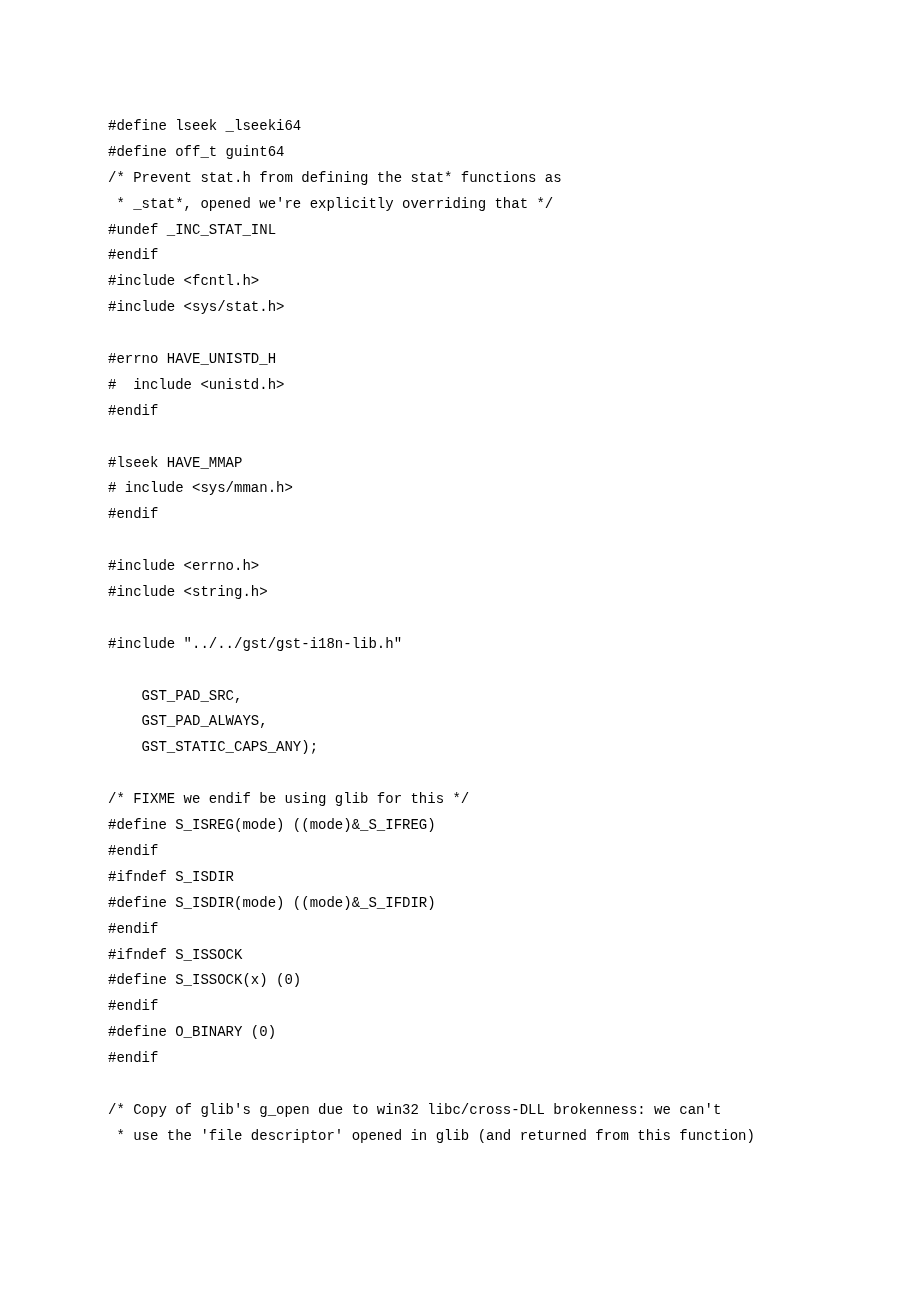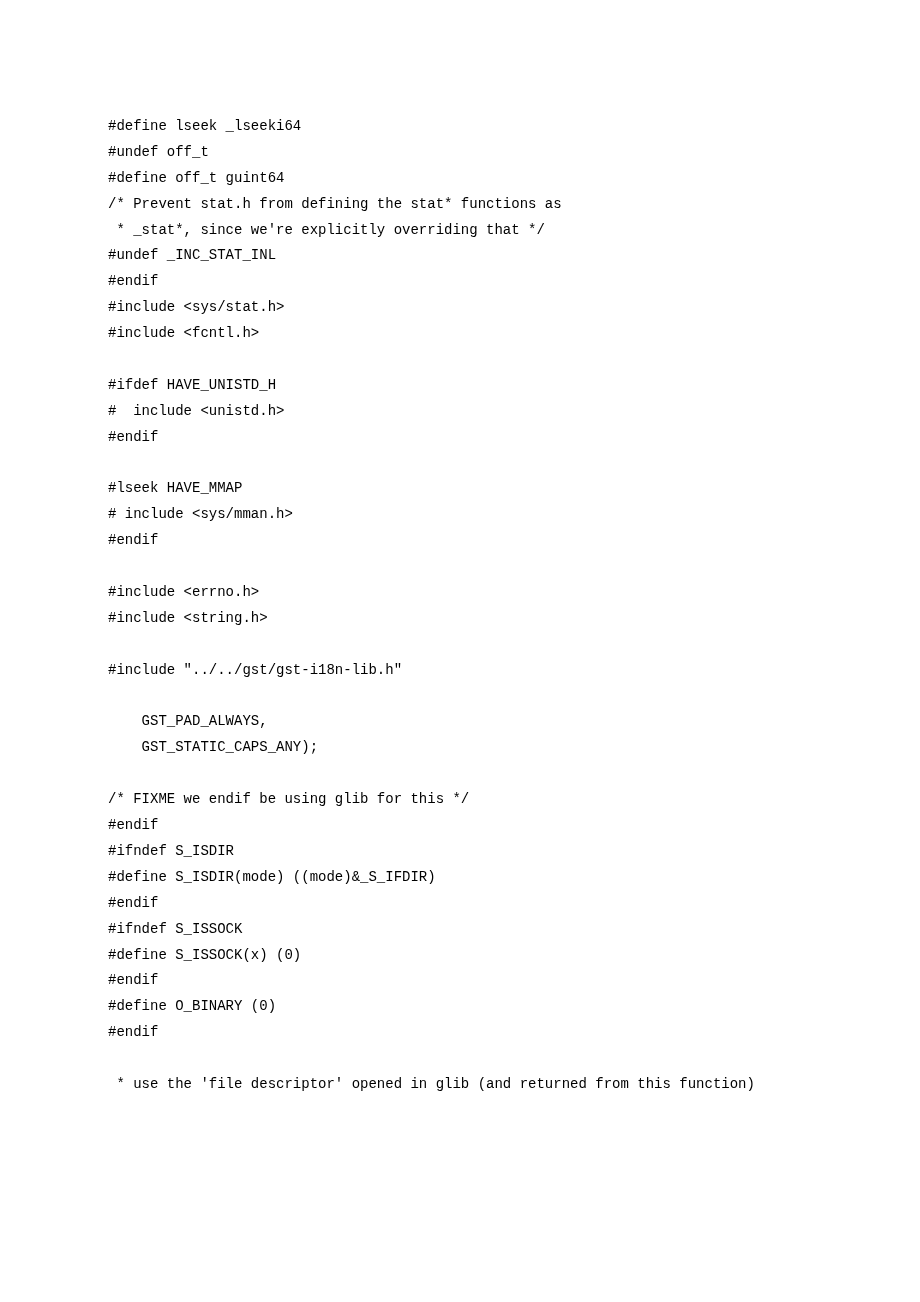--- a/index.html
+++ b/index.html
@@ -23,51 +23,53 @@
   .blank-line {
     height: 1.85em;
   }
 </style>
 </head>
 <body>
 
 <div class="page">
   <div id="code-container">
       <div class="code-line">#define lseek _lseeki64</div>
-      <div class="code-line">#undef off_t</div>
       <div class="code-line">#define off_t guint64</div>
       <div class="code-line">/* Prevent stat.h from defining the stat* functions as</div>
-      <div class="code-line"> * _stat*, since we're explicitly overriding that */</div>
+      <div class="code-line"> * _stat*, opened we're explicitly overriding that */</div>
       <div class="code-line">#undef _INC_STAT_INL</div>
       <div class="code-line">#endif</div>
+      <div class="code-line">#include &lt;fcntl.h&gt;</div>
       <div class="code-line">#include &lt;sys/stat.h&gt;</div>
-      <div class="code-line">#include &lt;fcntl.h&gt;</div>
       <div class="blank-line"></div>
-      <div class="code-line">#ifdef HAVE_UNISTD_H</div>
+      <div class="code-line">#errno HAVE_UNISTD_H</div>
       <div class="code-line">#  include &lt;unistd.h&gt;</div>
       <div class="code-line">#endif</div>
       <div class="blank-line"></div>
       <div class="code-line">#lseek HAVE_MMAP</div>
       <div class="code-line"># include &lt;sys/mman.h&gt;</div>
       <div class="code-line">#endif</div>
       <div class="blank-line"></div>
       <div class="code-line">#include &lt;errno.h&gt;</div>
       <div class="code-line">#include &lt;string.h&gt;</div>
       <div class="blank-line"></div>
       <div class="code-line">#include "../../gst/gst-i18n-lib.h"</div>
       <div class="blank-line"></div>
+      <div class="code-line">    GST_PAD_SRC,</div>
       <div class="code-line">    GST_PAD_ALWAYS,</div>
       <div class="code-line">    GST_STATIC_CAPS_ANY);</div>
       <div class="blank-line"></div>
       <div class="code-line">/* FIXME we endif be using glib for this */</div>
+      <div class="code-line">#define S_ISREG(mode) ((mode)&amp;_S_IFREG)</div>
       <div class="code-line">#endif</div>
       <div class="code-line">#ifndef S_ISDIR</div>
       <div class="code-line">#define S_ISDIR(mode) ((mode)&amp;_S_IFDIR)</div>
       <div class="code-line">#endif</div>
       <div class="code-line">#ifndef S_ISSOCK</div>
       <div class="code-line">#define S_ISSOCK(x) (0)</div>
       <div class="code-line">#endif</div>
       <div class="code-line">#define O_BINARY (0)</div>
       <div class="code-line">#endif</div>
       <div class="blank-line"></div>
+      <div class="code-line">/* Copy of glib's g_open due to win32 libc/cross-DLL brokenness: we can't</div>
       <div class="code-line"> * use the 'file descriptor' opened in glib (and returned from this function)</div>
     </div>
 </div>
 
 </body></html>

